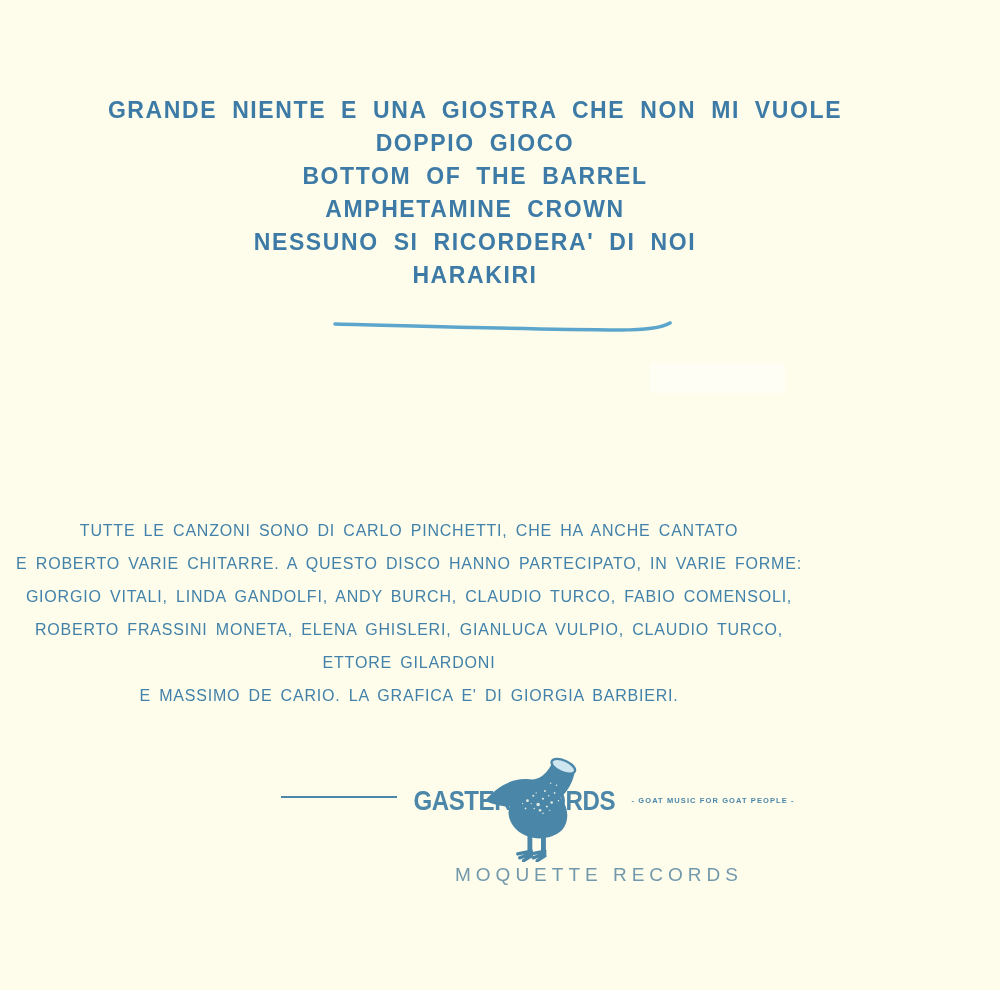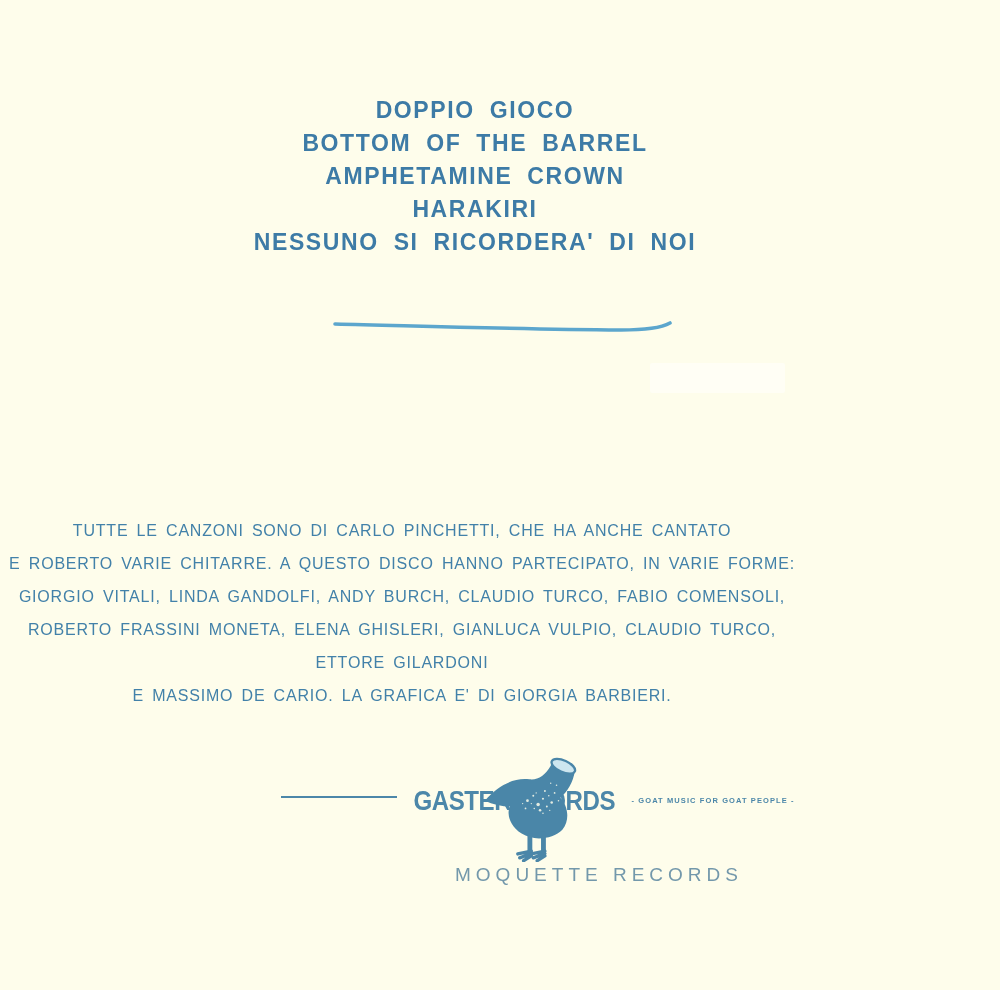--- a/index.html
+++ b/index.html
@@ -34,21 +34,21 @@
   .divider{position:absolute;left:331px;top:318px;}
 
   
   .artifact{
     position:absolute;left:650px;top:363px;width:135px;height:30px;
     background:#ffffff;opacity:.5;border-radius:2px;
   }
 
   
   .credits{
-    position:absolute;top:514px;left:0;width:804px;
+    position:absolute;top:514px;left:7px;width:804px;
     text-align:center;color:var(--credit-blue);
   }
   .credit-line{
     font-size:16px;font-weight:500;line-height:33px;
     letter-spacing:.8px;word-spacing:3px;
   }
 
   
   .gaster{
     position:absolute;left:281px;top:750px;width:158px;
@@ -86,25 +86,26 @@
     font-size:19px;font-weight:500;letter-spacing:5px;
     margin-top:2px;white-space:nowrap;
   }
 </style>
 </head>
 <body>
 
 <div class="canvas">
 
   <div class="tracklist">
+    <div class="track">GRANDE NIENTE E UNA GIOSTRA CHE NON MI VUOLE</div>
     <div class="track">DOPPIO GIOCO</div>
     <div class="track">BOTTOM OF THE BARREL</div>
     <div class="track">AMPHETAMINE CROWN</div>
+    <div class="track">NESSUNO SI RICORDERA' DI NOI</div>
     <div class="track">HARAKIRI</div>
-    <div class="track">NESSUNO SI RICORDERA' DI NOI</div>
   </div>
 
   <svg class="divider" width="344" height="18" viewBox="0 0 344 18">
     <path d="M 4 6 C 90 8 180 11 290 12 C 315 12 330 10 339 5" fill="none" stroke="#5ca6cd" stroke-width="3.6" stroke-linecap="round"></path>
   </svg>
 
   <div class="artifact"></div>
 
   <div class="credits">
     <div class="credit-line">TUTTE LE CANZONI SONO DI CARLO PINCHETTI, CHE HA ANCHE CANTATO</div>

